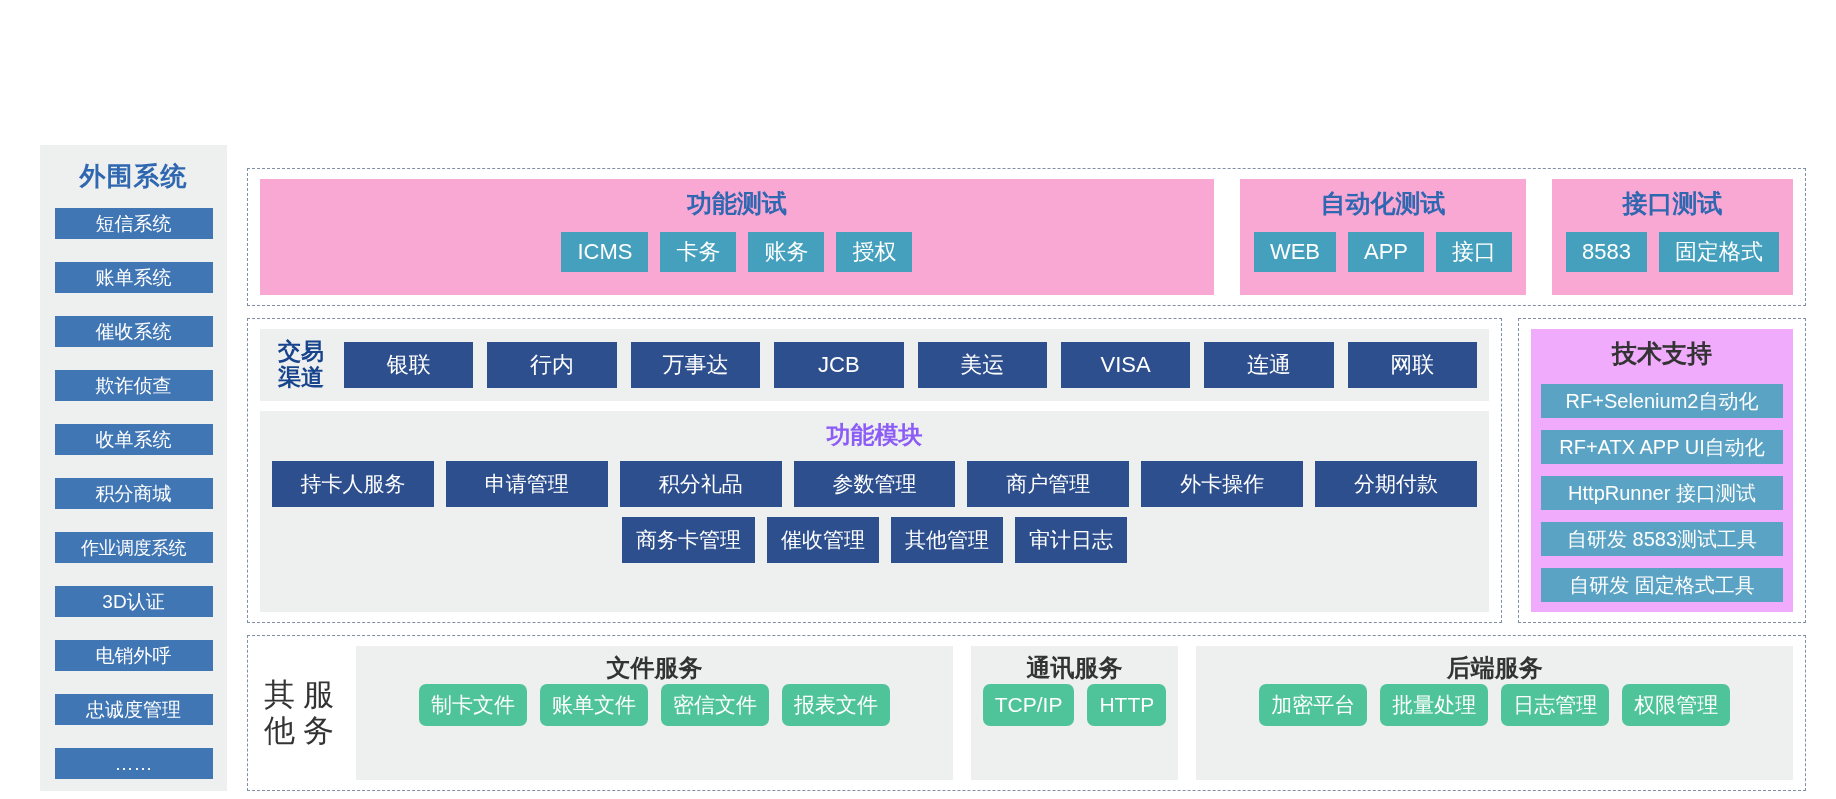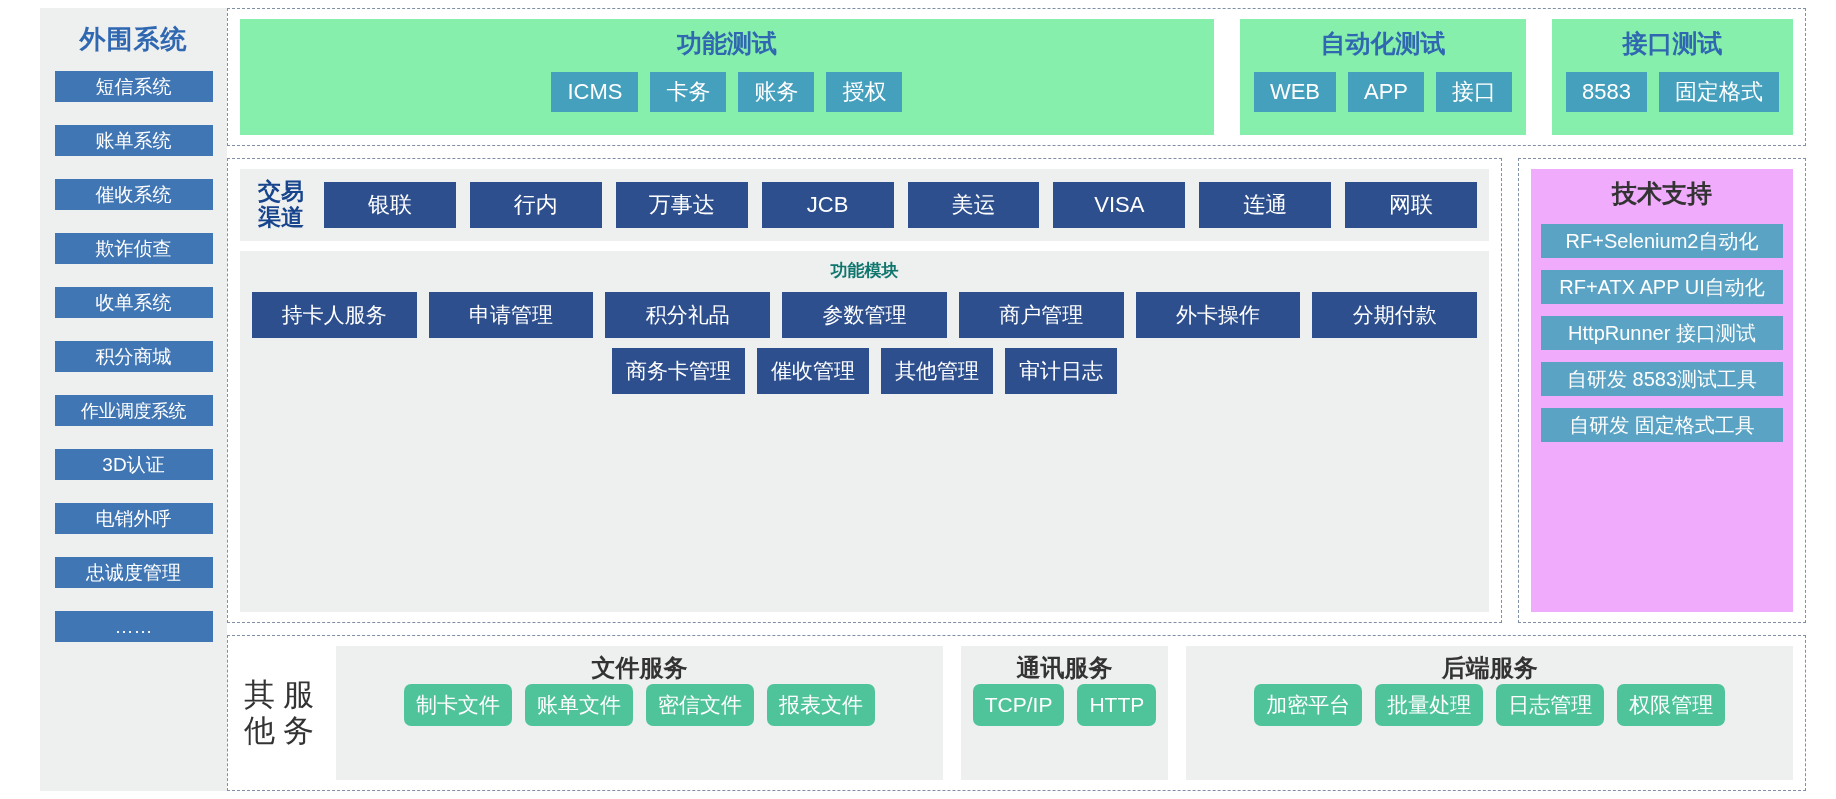--- a/index.html
+++ b/index.html
@@ -8,20 +8,22 @@
     background: #ffffff;
     font-family: "Liberation Sans", "DejaVu Sans", sans-serif;
     overflow: hidden;
   }
   .page {
     position: relative;
     width: 1836px; height: 799px;
     background: #ffffff;
     padding: 8px 30px 8px 40px;
     display: flex;
+    gap: 20px;
+    align-items: flex-end;
   }
 
   
   .sidebar {
     width: 187px;
     flex: 0 0 187px;
     background: #eeefef;
     padding: 14px 14px 12px 14px;
     display: flex;
     flex-direction: column;
@@ -67,21 +69,21 @@
   }
 
   
   .row-tests {
     display: flex;
     gap: 26px;
     align-items: stretch;
     height: 138px;
   }
   .testcard {
-    background: #86efac;
+    background: #f9a8d4;
     padding: 8px 14px 14px 14px;
     display: flex;
     flex-direction: column;
     align-items: center;
     justify-content: flex-start;
   }
   .testcard .tc-title {
     color: #2f67b1;
     font-size: 25px;
     font-weight: bold;
@@ -159,22 +161,22 @@
   .modules-band {
     background: #eeefef;
     padding: 8px 12px 14px 12px;
     flex: 1;
     display: flex;
     flex-direction: column;
     align-items: center;
     gap: 10px;
   }
   .modules-title {
-    color: #0f766e;
-    font-size: 17px;
+    color: #8b5cf6;
+    font-size: 24px;
     font-weight: bold;
   }
   .mod-row { display: flex; gap: 12px; justify-content: center; width: 100%; }
   .mod-row.r1 .chip-mod { flex: 1 1 0; }
   .chip-mod {
     background: #2d4f8e;
     color: #fff;
     font-size: 21px;
     height: 46px;
     padding: 0 14px;

